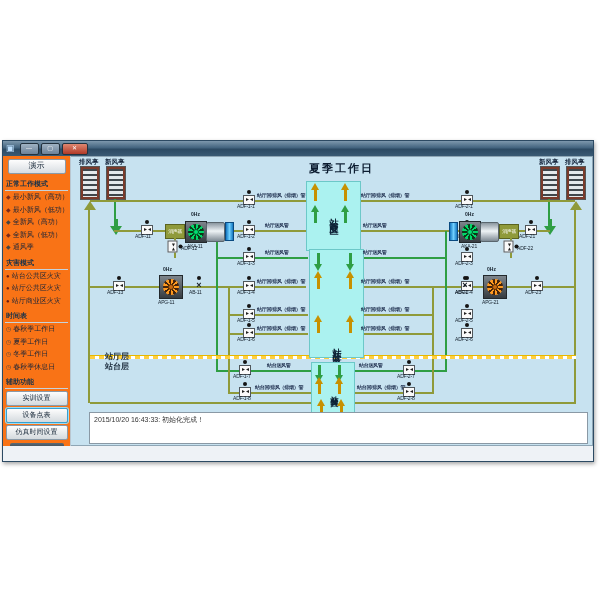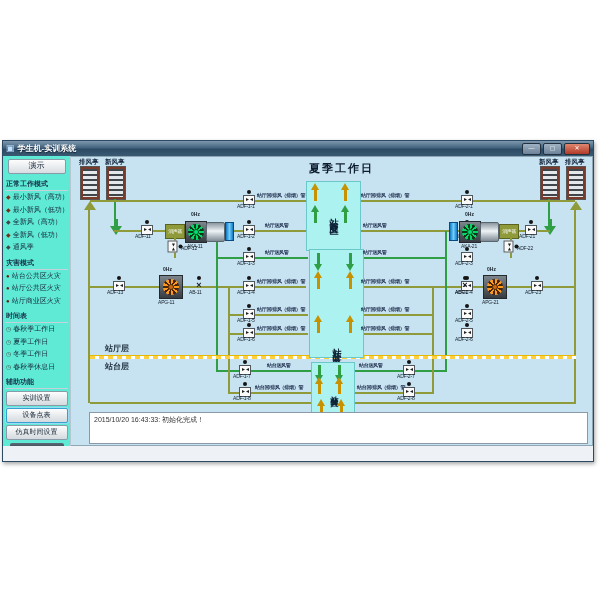--- a/index.html
+++ b/index.html
@@ -9,21 +9,21 @@
   .titlebar{height:15px;background:linear-gradient(180deg,#7d98ad 0%,#43647f 45%,#2c4a63 55%,#3a5a74 100%);display:flex;align-items:center;padding:0 3px;color:#fff;}
   .titlebar .appicon{font-size:9px;line-height:9px;color:#bfe1ff;margin-right:3px;}
   .titlebar .ttl{font-size:8px;font-weight:bold;flex:1;white-space:nowrap;text-shadow:0 1px 1px #123;}
   .winbtn{width:17px;height:10px;margin-left:2px;border:1px solid #23323e;border-radius:2px;font-size:6px;line-height:9px;text-align:center;color:#fff;background:linear-gradient(#9fb2c2,#6c8299);}
   .winbtn.close{background:linear-gradient(#e08770,#b03a28);width:24px;}
   .tabbar{height:14px;background:#d8e4ec;border-bottom:1px solid #9fb0bd;display:flex;align-items:flex-end;padding-left:1px;}
   .tab{font-size:8px;padding:1px 6px 1px 6px;border:1px solid #8fa2b0;border-bottom:none;background:linear-gradient(#f2f6f9,#cfdbe4);margin-right:1px;color:#223;border-radius:2px 2px 0 0;}
   .tab.active{background:#fff;font-weight:bold;position:relative;top:1px;padding-bottom:2px;}
   .body{display:flex;height:290px;}
   
-  .sidebar{width:68px;background:#5eead4;border-right:1px solid #b9c6d0;padding:2px 2px 0 2px;box-sizing:border-box;overflow:hidden;}
+  .sidebar{width:68px;background:#f97316;border-right:1px solid #b9c6d0;padding:2px 2px 0 2px;box-sizing:border-box;overflow:hidden;}
   .demo-btn{display:block;width:56px;margin:1px auto 3px auto;height:13px;font-size:8px;line-height:12px;text-align:center;background:linear-gradient(#fdfdfd,#d8dde2);border:1px solid #8a9aa8;border-radius:2px;color:#123;}
   .sb-h{font-size:7px;font-weight:bold;color:#16324a;border-bottom:1px solid #c6d2da;padding:2px 1px 1px 1px;margin-top:2px;white-space:nowrap;}
   .sb-i{display:flex;align-items:center;gap:2px;font-size:7px;color:#16243a;height:12.5px;white-space:nowrap;padding-left:1px;}
   .sb-i .ic{font-size:6px;line-height:6px;}
   .ic.m{color:#7a2a1a;} .ic.f{color:#6b1a10;} .ic.c{color:#444;}
   .sb-btn{display:block;width:60px;margin:2px auto 0 auto;height:13px;font-size:7px;line-height:12px;text-align:center;background:linear-gradient(#fdfdfd,#d4dade);border:1px solid #8a9aa8;border-radius:2px;color:#123;}
   .sb-btn.focus{border:1px solid #36a0d0;box-shadow:0 0 0 1px #9adcf5;}
   .cutoff{width:54px;height:7px;margin:3px auto 0 auto;background:linear-gradient(#5a6a76,#2e3a44);border-radius:2px 2px 0 0;}
   
   .canvas{position:relative;flex:1;background:#c7e2f0;border:1px solid #8fa6b5;border-left:none;overflow:hidden;}
@@ -71,21 +71,20 @@
   .logbox{position:absolute;background:#fff;border:1px solid #8a99a5;font-size:7px;color:#333;padding:2px 4px;box-sizing:border-box;}
 </style>
 </head>
 <body>
 
 <div class="stage">
  <div class="win">
 
   <div class="titlebar">
     <span class="appicon">▣</span>
-    <span class="ttl">学生机-实训系统</span>
     <span class="winbtn">—</span>
     <span class="winbtn">▢</span>
     <span class="winbtn close">✕</span>
   </div>
 
 
   <div class="body">
 
    <div class="sidebar">
      <span class="demo-btn">演示</span>
@@ -191,21 +190,21 @@
     <div class="hp ol" style="left:158px;top:235px;width:82px"></div>
     <div class="hp ol" style="left:282px;top:235px;width:81px"></div>
     <div class="hp ol" style="left:19px;top:245px;width:486px"></div>
 
     <div class="vp gr" style="left:145px;top:74px;height:141px"></div>
     <div class="vp gr" style="left:374px;top:74px;height:141px"></div>
     <div class="vp ol" style="left:157px;top:130px;height:107px"></div>
     <div class="vp ol" style="left:361px;top:130px;height:107px"></div>
 
     <div class="dashline" style="left:19px;top:198px;width:486px"></div>
-    <span class="floorlbl" style="left:34px;top:186px">站厅层</span>
+    <span class="floorlbl" style="left:34px;top:194px">站厅层</span>
     <span class="floorlbl" style="left:34px;top:204px">站台层</span>
 
     <div class="zone" style="left:235px;top:24px;width:53px;height:68px">
             <span>站台商业区</span>
           </div>
     <div class="zone low" style="left:238px;top:92px;width:53px;height:107px">
             <span>站厅公共区</span>
           </div>
     <div class="zone small" style="left:240px;top:205px;width:42px;height:57px">
             <span>站台公共区</span>

